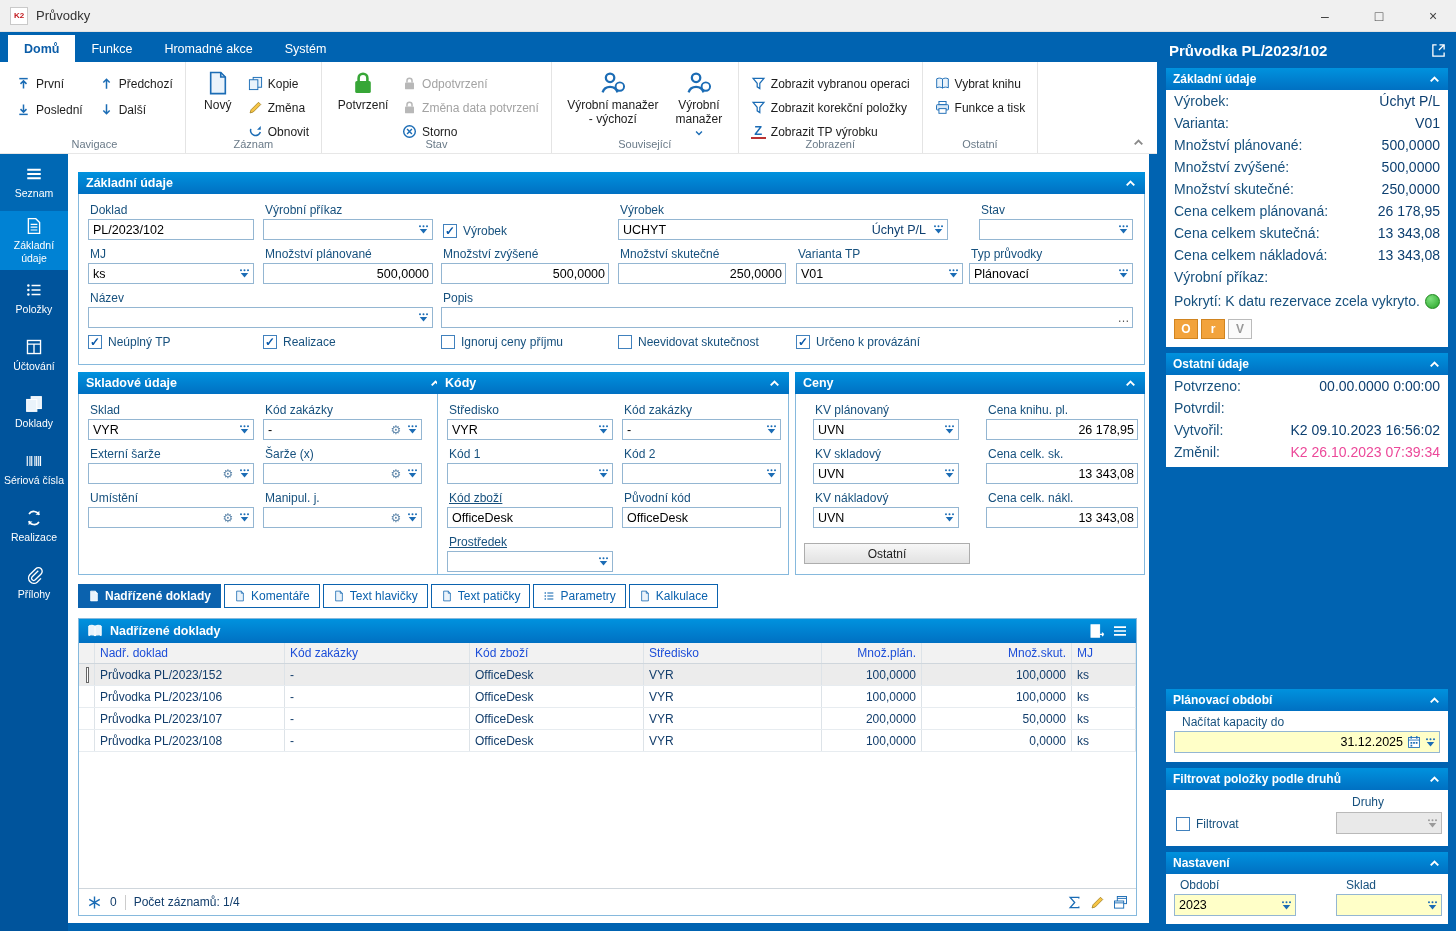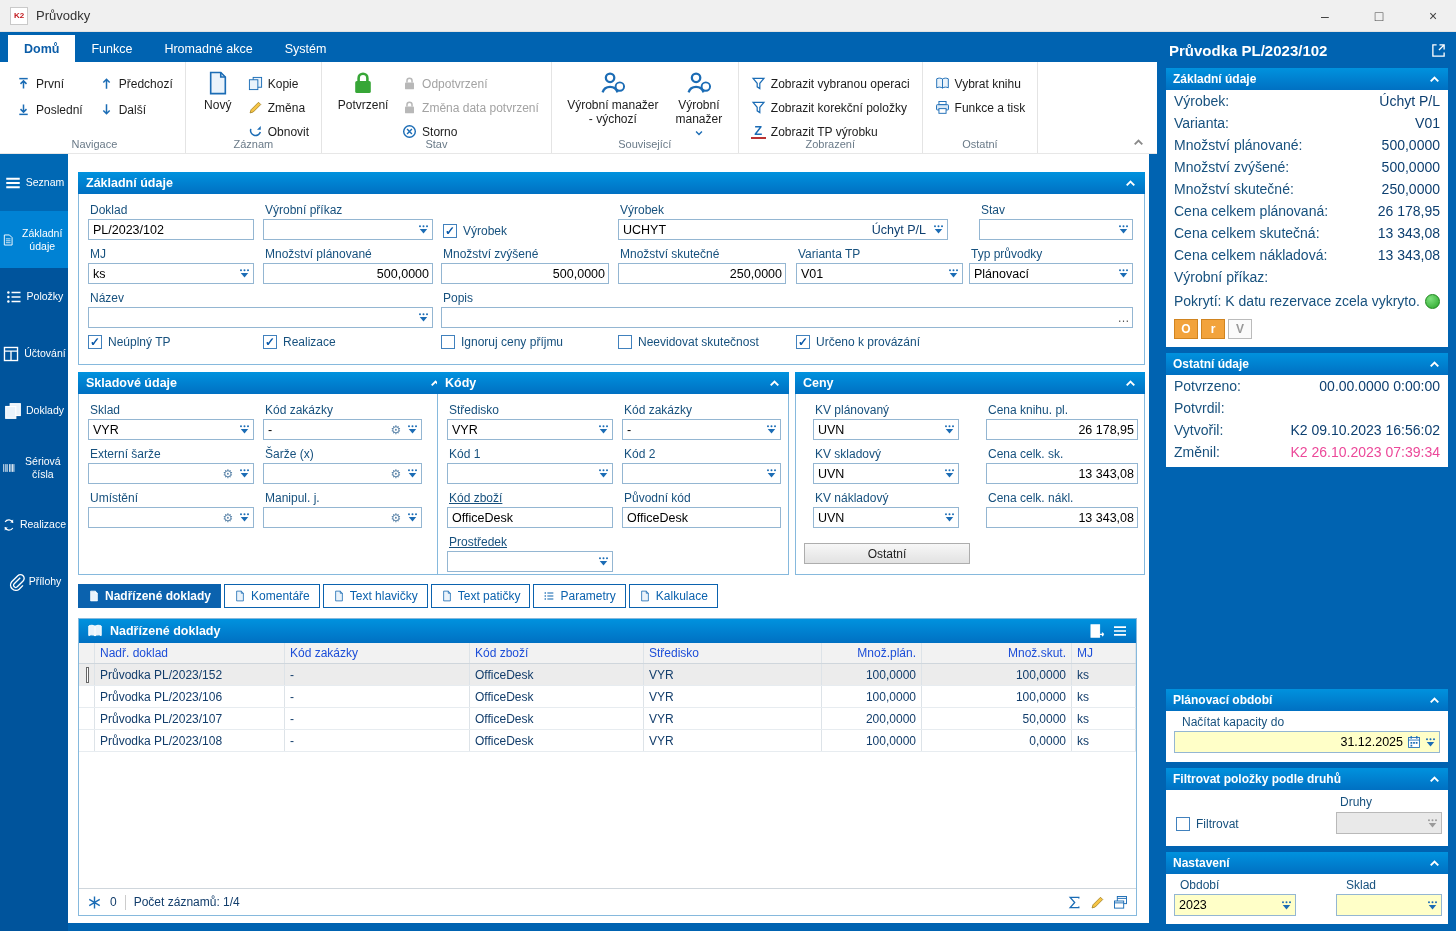--- a/index.html
+++ b/index.html
@@ -25,21 +25,21 @@
 .sbtn.dis svg{color:#b8b8b8}
 .bbtn{display:flex;flex-direction:column;align-items:center;gap:3px;font-size:12px;color:#1d1d1d;padding:2px 4px;text-align:center;line-height:1.15}
 .bbtn svg.big{width:26px;height:26px;color:#1b6cb5}
 .col{display:flex;flex-direction:column;gap:1px}
 .grid2{display:grid;grid-template-columns:auto auto;column-gap:10px;row-gap:3px;padding-top:4px}
 .ic10{width:10px;height:10px;color:#1b6cb5}
 .ribchev{position:absolute;right:12px;bottom:4px;color:#8a8a8a;width:13px;height:13px}
 .zicon{color:#1b6cb5;font-weight:bold;font-size:13px;width:15px;text-align:center;border-bottom:2px solid #b33;line-height:12px;flex:none}
 
 .sidebar{position:absolute;left:0;top:154px;width:68px;height:777px;background:#00549c;display:flex;flex-direction:column}
-.sitem{min-height:57px;display:flex;flex-direction:row;align-items:center;justify-content:center;gap:4px;color:#fff;font-size:10.5px;text-align:center;padding:6px 2px;line-height:1.2}
+.sitem{min-height:57px;display:flex;flex-direction:column;align-items:center;justify-content:center;gap:4px;color:#fff;font-size:10.5px;text-align:center;padding:6px 2px;line-height:1.2}
 .sitem svg{width:18px;height:18px;color:#fff}
 .sitem.first{background:#0068b4}
 .sitem.active{background:#0082d4}
 
 .main{position:absolute;left:68px;top:154px;width:1081px;height:769px;background:#fff}
 .sec{position:absolute;border:1px solid #86b9dd;background:#fff}
 .sech{height:22px;background:linear-gradient(#0092de,#0070c2);display:flex;align-items:center;padding:0 8px;color:#fff;font-weight:bold;font-size:12.5px;margin:-1px -1px 0 -1px}
 .sp{flex:1}
 .sech svg,.psech svg{width:13px;height:13px;color:#fff}
 .fld{position:absolute;font-size:12px}
@@ -1074,21 +1074,21 @@
 
   <div class="psec">
     <div class="psech">
         <span>Filtrovat položky podle druhů</span>
         <span class="sp"></span>
         <svg>
           <use href="#i-chu"></use>
         </svg>
       </div>
     <div style="position:relative;height:56px">
-      <span class="lb" style="position:absolute;left:172px;top:5px">Druhy</span>
+      <span class="lb" style="position:absolute;left:184px;top:5px">Druhy</span>
       <div class="cbrow" style="left:10px;top:27px">
         <span class="cb"></span>
         <span>Filtrovat</span>
       </div>
       <div class="ginp" style="position:absolute;left:170px;top:22px;width:106px">
         <span class="sp"></span>
           <span class="dd" style="color:#9a9a9a">
             <svg>
               <use href="#i-dd"></use>
             </svg>

